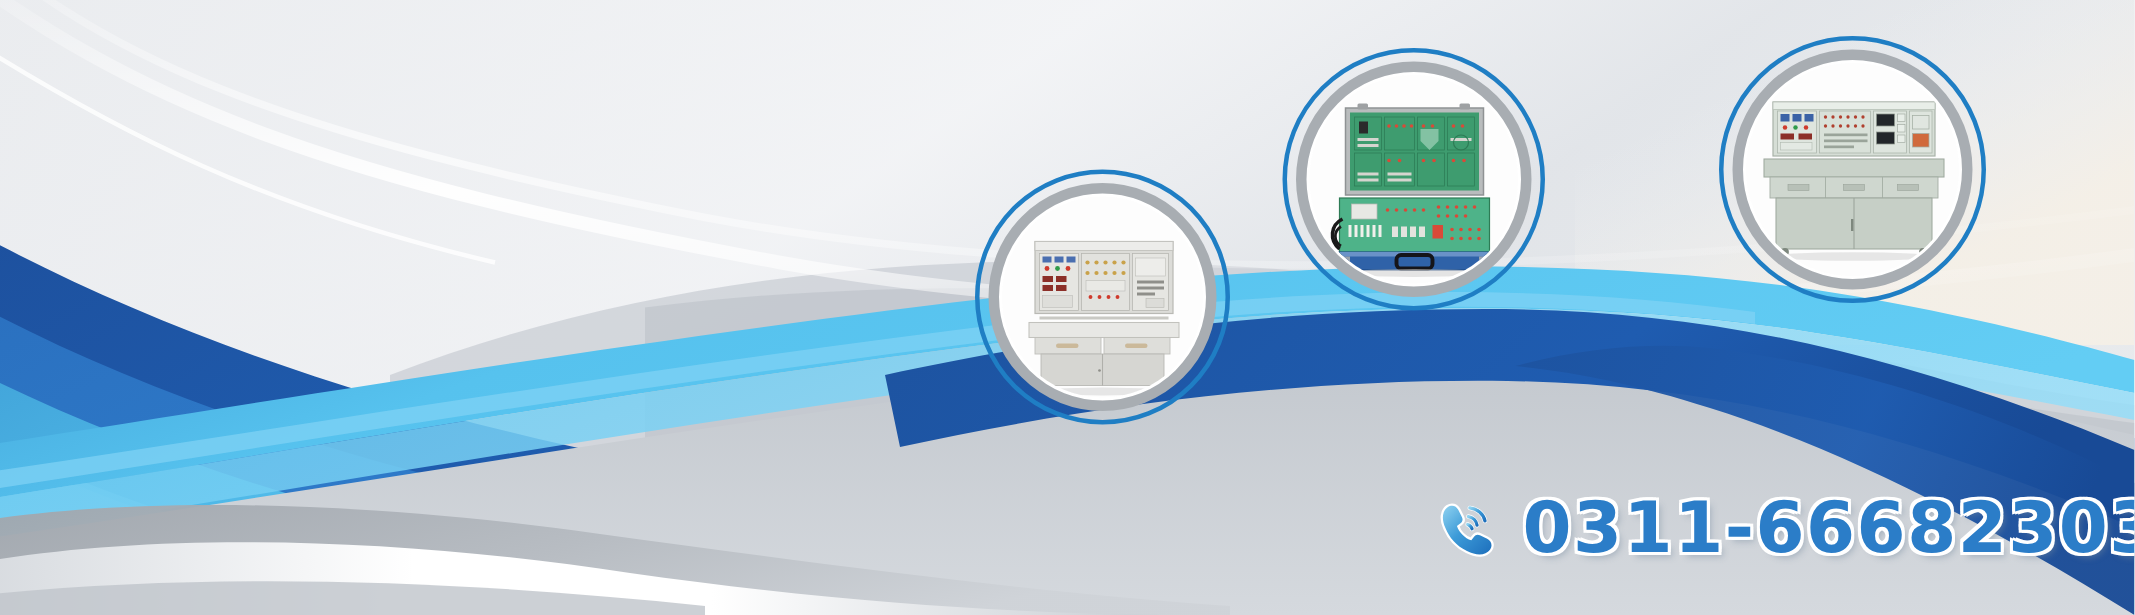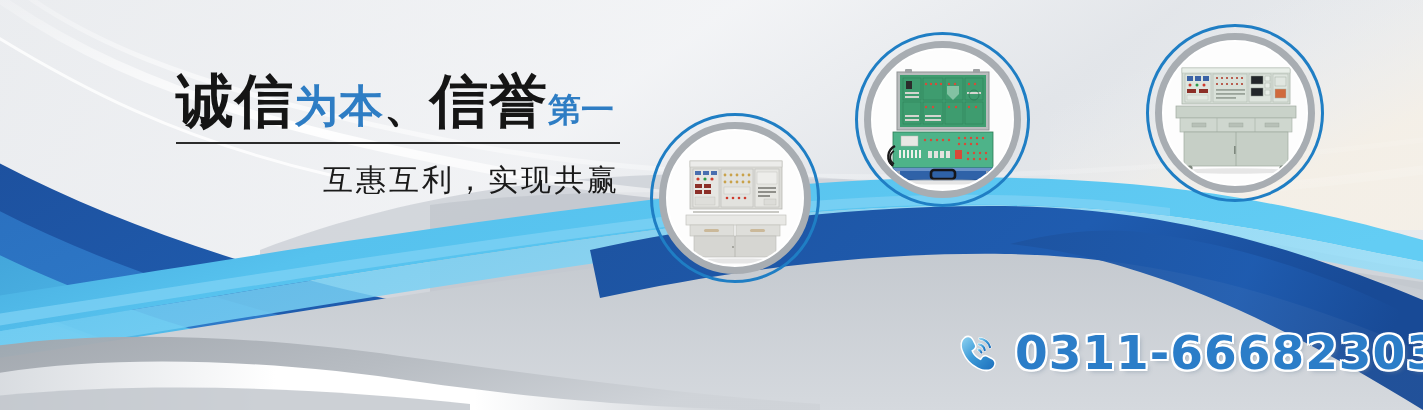--- a/index.html
+++ b/index.html
@@ -225,25 +225,20 @@
 
     <path d="M-40,352 C70,330 230,332 400,356 C560,378 700,396 820,404
              L820,410 L-40,410 Z" fill="url(#grayBand)" opacity="0.95"></path>
     <path d="M-40,380 C80,354 250,356 420,382 C560,402 690,410 790,410
              L-40,410 Z" fill="url(#whiteBand)"></path>
     <path d="M-40,400 C120,380 300,386 470,404 L470,410 L-40,410 Z" fill="#bfc4ca" opacity="0.8"></path>
 
     <path d="M-30,20 C80,90 180,140 330,175" fill="none" stroke="#ffffff" stroke-width="3" opacity="0.8"></path>
   </svg>
 
-  <div class="headline-block">
-    <h1 class="headline"><span class="h-dark">诚信</span><span class="h-blue">为本</span><span class="h-dark-sm">、</span><span class="h-dark">信誉</span><span class="h-blue-sm">第一</span></h1>
-    <div class="rule"></div>
-    <p class="subtitle">互惠互利，实现共赢</p>
-  </div>
 
   <div class="ring-outer" style="left:650px; top:113px; width:170px; height:170px;
               border:3px solid #1f7ec4;"></div>
   <div class="circle" style="left:659px; top:122px; width:152px; height:152px;
               border:7px solid #a8adb2;"></div>
   <div class="circle-photo" style="left:668px; top:131px; width:134px; height:134px;">
     <svg viewBox="0 0 134 134" preserveAspectRatio="xMidYMid meet">
       <rect x="0" y="0" width="134" height="134" fill="#fdfdfd"></rect>
 
       <rect x="22" y="30" width="92" height="48" fill="#dcdcd8" stroke="#b9b9b4" stroke-width="0.8"></rect>

